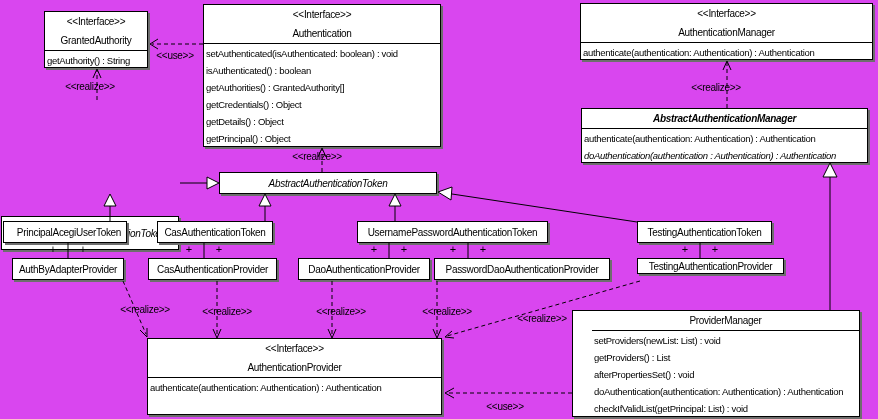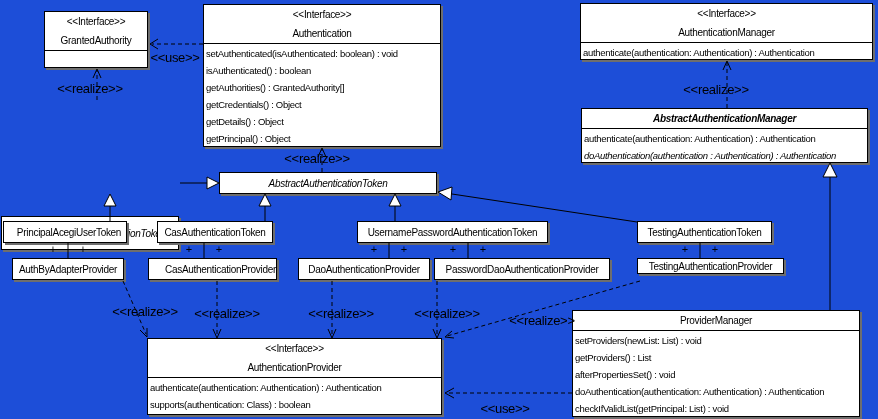--- a/index.html
+++ b/index.html
@@ -1,28 +1,28 @@
 <!DOCTYPE html>
 <html><head>
 <meta charset="utf-8">
 <style>
   html,body{margin:0;padding:0;background:#ececec;font-family:"Liberation Sans","DejaVu Sans",sans-serif;}
-  #canvas{position:relative;width:878px;height:419px;background:#1d4ed8;overflow:hidden;}
+  #canvas{position:relative;width:878px;height:419px;background:#d946ef;overflow:hidden;}
   .cls{position:absolute;background:#fff;border:1px solid #000;box-shadow:2px 2px 0 #6e6e6e;box-sizing:border-box;overflow:hidden;z-index:2;}
   .hdr{border-bottom:1px solid #000;text-align:center;}
   .stereo{line-height:19px;font-size:10px;letter-spacing:-0.3px;}
   .cname{line-height:19px;font-size:10px;letter-spacing:-0.3px;}
   .hdr1{border-bottom:1px solid #000;text-align:center;line-height:19px;font-size:10px;letter-spacing:-0.3px;}
   .body{padding:1px 2px 0 2px;}
   .m{height:17px;line-height:17px;font-size:9.5px;letter-spacing:-0.3px;white-space:nowrap;}
   .simple{display:flex;align-items:center;justify-content:center;}
   .simple .cname{line-height:normal;white-space:nowrap;}
   .it{font-style:italic;}
   .bold{font-weight:bold;}
-  .lbl{position:absolute;transform:translateX(-50%);font-size:13px;letter-spacing:-0.3px;white-space:nowrap;color:#000;z-index:6;}
+  .lbl{position:absolute;transform:translateX(-50%);font-size:10px;letter-spacing:-0.3px;white-space:nowrap;color:#000;z-index:6;}
   .plus{position:absolute;transform:translate(-50%,-50%);font-size:11px;color:#000;z-index:6;}
   svg#wires{position:absolute;left:0;top:0;z-index:4;pointer-events:none;}
 </style>
 </head>
 <body>
 
 <div id="canvas">
 
   <svg id="wires" width="878" height="419" viewBox="0 0 878 419">
     <g stroke="#000" stroke-width="1" fill="none">
@@ -79,20 +79,23 @@
         <path d="M700,243 L700,258"></path>
       </g>
     </g>
   </svg>
 
   <div class="cls" style="left:44px;top:11px;width:104px;height:57px;">
     <div class="hdr">
       <div class="stereo">&lt;&lt;Interface&gt;&gt;</div>
       <div class="cname">GrantedAuthority</div>
     </div>
+    <div class="body">
+      <div class="m">getAuthority() : String</div>
+    </div>
   </div>
 
   <div class="cls" style="left:203px;top:4px;width:238px;height:143px;">
     <div class="hdr">
       <div class="stereo">&lt;&lt;Interface&gt;&gt;</div>
       <div class="cname">Authentication</div>
     </div>
     <div class="body">
       <div class="m">setAuthenticated(isAuthenticated: boolean) : void</div>
       <div class="m">isAuthenticated() : boolean</div>
@@ -143,21 +146,21 @@
   </div>
 
   <div class="cls simple" style="left:12px;top:258px;width:112px;height:22px;">
     <div class="cname">AuthByAdapterProvider</div>
   </div>
 
   <div class="cls simple" style="left:637px;top:221px;width:135px;height:22px;">
     <div class="cname">TestingAuthenticationToken</div>
   </div>
 
-  <div class="cls simple" style="left:148px;top:258px;width:129px;height:22px;justify-content:flex-end;">
+  <div class="cls simple" style="left:148px;top:258px;width:129px;height:22px;">
     <div class="cname">CasAuthenticationProvider</div>
   </div>
 
   <div class="cls simple" style="left:298px;top:258px;width:132px;height:22px;">
     <div class="cname">DaoAuthenticationProvider</div>
   </div>
 
   <div class="cls simple" style="left:434px;top:258px;width:176px;height:22px;">
     <div class="cname">PasswordDaoAuthenticationProvider</div>
   </div>
@@ -166,25 +169,24 @@
     <div class="cname">TestingAuthenticationProvider</div>
   </div>
 
   <div class="cls" style="left:147px;top:338px;width:295px;height:77px;">
     <div class="hdr">
       <div class="stereo">&lt;&lt;Interface&gt;&gt;</div>
       <div class="cname">AuthenticationProvider</div>
     </div>
     <div class="body">
       <div class="m">authenticate(authentication: Authentication) : Authentication</div>
-      <div class="m">supports(authentication: Class) : boolean</div>
-    </div>
-  </div>
-
-  <div class="cls" style="left:572px;top:310px;width:288px;height:107px;">
+    </div>
+  </div>
+
+  <div class="cls" style="left:572px;top:310px;width:288px;height:107px;padding-left:19px;">
     <div class="hdr1">ProviderManager</div>
     <div class="body">
       <div class="m">setProviders(newList: List) : void</div>
       <div class="m">getProviders() : List</div>
       <div class="m">afterPropertiesSet() : void</div>
       <div class="m">doAuthentication(authentication: Authentication) : Authentication</div>
       <div class="m">checkIfValidList(getPrincipal: List) : void</div>
     </div>
   </div>
 

